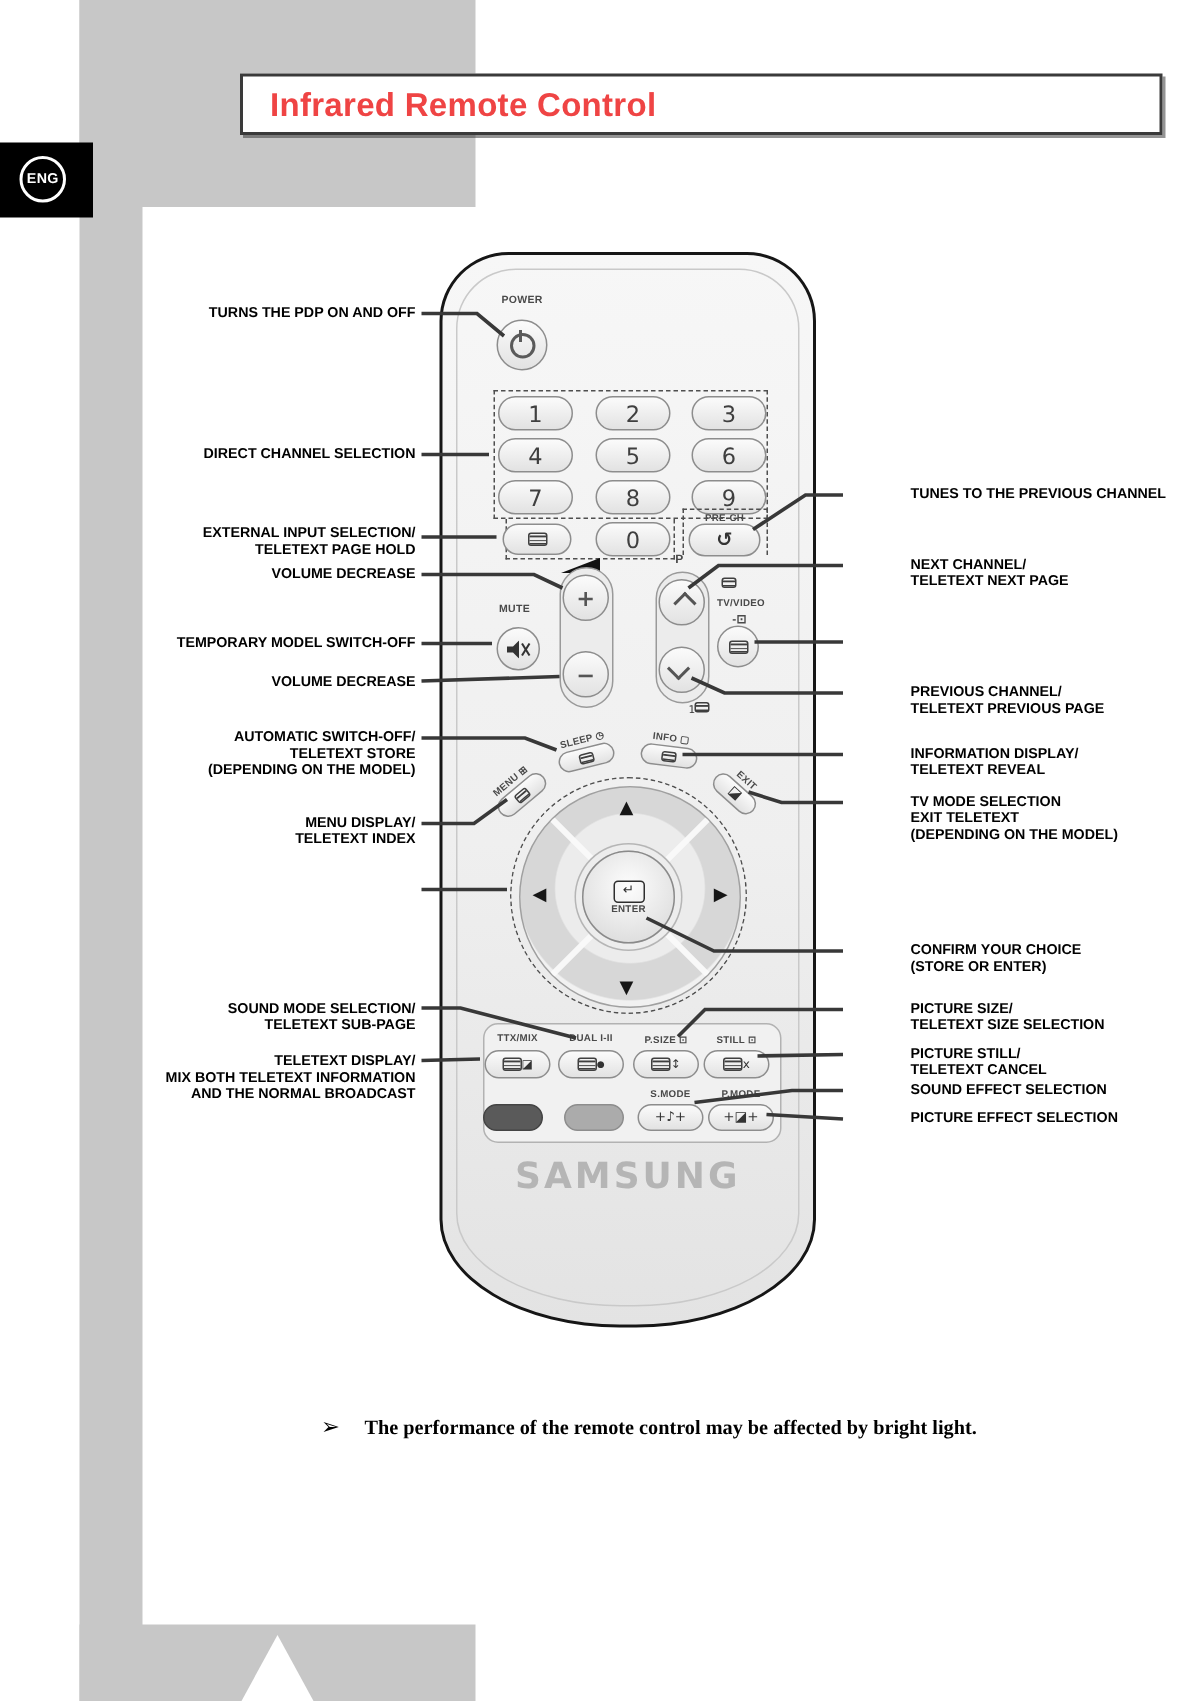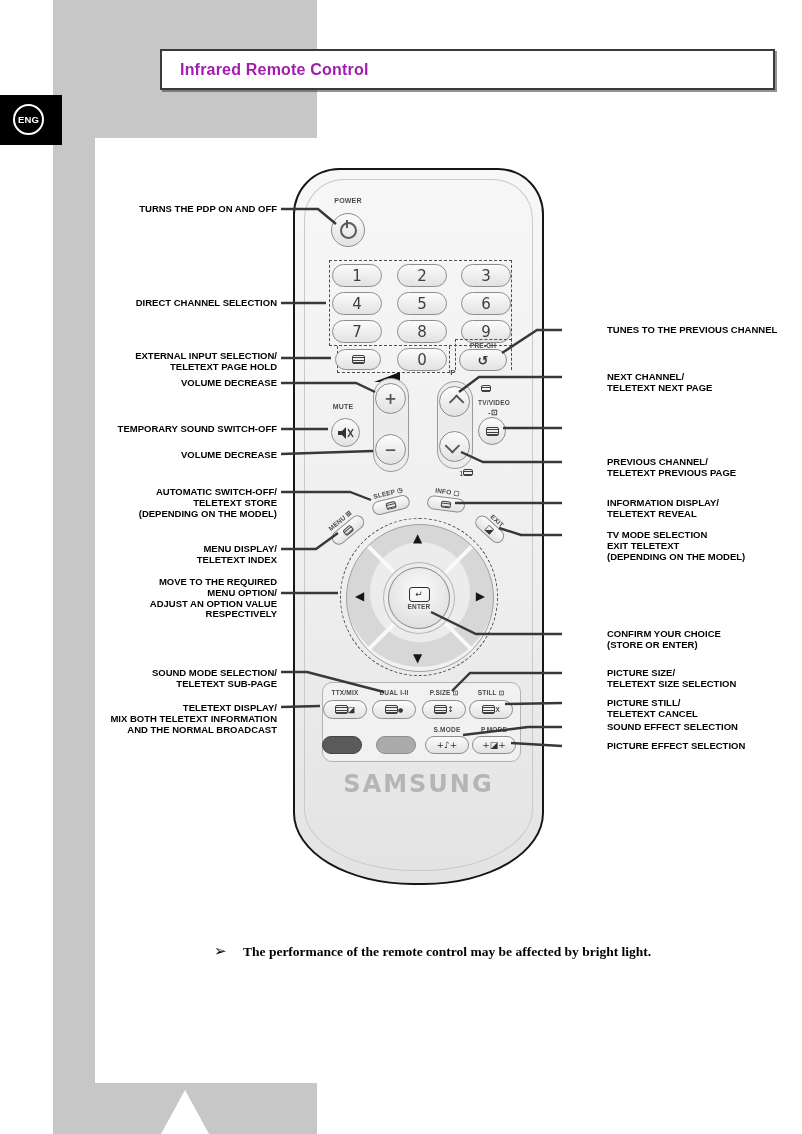--- a/index.html
+++ b/index.html
@@ -7,21 +7,21 @@
         font-family:"Liberation Sans",sans-serif;}
   
   .band{position:absolute;background:#c7c7c7;}
   .eng-badge{position:absolute;left:0;top:95px;width:62px;height:50px;background:#000;}
   .eng-circle{position:absolute;left:13px;top:9px;width:27px;height:27px;border:2px solid #fff;
               border-radius:50%;display:flex;align-items:center;justify-content:center;
               color:#fff;font-weight:bold;font-size:9.5px;letter-spacing:0.2px;}
   .title-box{position:absolute;left:160px;top:49px;width:593px;height:37px;background:#fff;
              border:2px solid #3a3a3a;box-shadow:2px 2px 0 rgba(60,60,60,.55);
              display:flex;align-items:center;padding-left:18px;box-sizing:content-box;}
-  .title-box span{font-size:16px;font-weight:bold;color:#a21caf;letter-spacing:0.2px;}
+  .title-box span{font-size:22px;font-weight:bold;color:#ef4444;letter-spacing:0.2px;}
   
   .remote{position:absolute;left:293px;top:168px;width:247px;height:713px;
           background:linear-gradient(180deg,#f7f7f7,#efefef 55%,#e3e3e3);
           border:2px solid #161616;border-radius:46px 46px 120px 120px / 46px 46px 72px 72px;z-index:1;}
   .remote::before{content:'';position:absolute;left:9px;right:9px;top:9px;bottom:12px;
           border:1px solid #c9c9c9;border-radius:40px 40px 110px 110px / 40px 40px 62px 62px;pointer-events:none;}
   .rlabel{position:absolute;font-size:7px;font-weight:bold;color:#4a4a4a;text-align:center;letter-spacing:.2px;}
   .rlabel.sm{font-size:6.5px;}
   .btn{position:absolute;background:linear-gradient(180deg,#fbfbfb,#e2e2e2);
        border:1.5px solid #8d8d8d;display:flex;align-items:center;justify-content:center;box-sizing:border-box;}
@@ -260,31 +260,27 @@
       <polyline points="562,727 528,727 463,735"></polyline>
       <polyline points="562,746 511,743"></polyline>
     </g>
   </svg>
 
   <div class="co l" style="top:204px;">TURNS THE PDP ON AND OFF</div>
   <div class="co l" style="top:298px;">DIRECT CHANNEL SELECTION</div>
   <div class="co l" style="top:351px;">EXTERNAL INPUT SELECTION/
 TELETEXT PAGE HOLD</div>
   <div class="co l" style="top:378px;">VOLUME DECREASE</div>
-  <div class="co l" style="top:424px;">TEMPORARY SOUND SWITCH-OFF</div>
+  <div class="co l" style="top:424px;">TEMPORARY MODEL SWITCH-OFF</div>
   <div class="co l" style="top:450px;">VOLUME DECREASE</div>
   <div class="co l" style="top:487px;">AUTOMATIC SWITCH-OFF/
 TELETEXT STORE
 (DEPENDING ON THE MODEL)</div>
   <div class="co l" style="top:544px;">MENU DISPLAY/
 TELETEXT INDEX</div>
-  <div class="co l" style="top:577px;">MOVE TO THE REQUIRED
-MENU OPTION/
-ADJUST AN OPTION VALUE
-RESPECTIVELY</div>
   <div class="co l" style="top:668px;">SOUND MODE SELECTION/
 TELETEXT SUB-PAGE</div>
   <div class="co l" style="top:703px;">TELETEXT DISPLAY/
 MIX BOTH TELETEXT INFORMATION
 AND THE NORMAL BROADCAST</div>
 
   <div class="co r" style="top:325px;">TUNES TO THE PREVIOUS CHANNEL</div>
   <div class="co r" style="top:372px;">NEXT CHANNEL/
 TELETEXT NEXT PAGE</div>
   <div class="co r" style="top:457px;">PREVIOUS CHANNEL/

